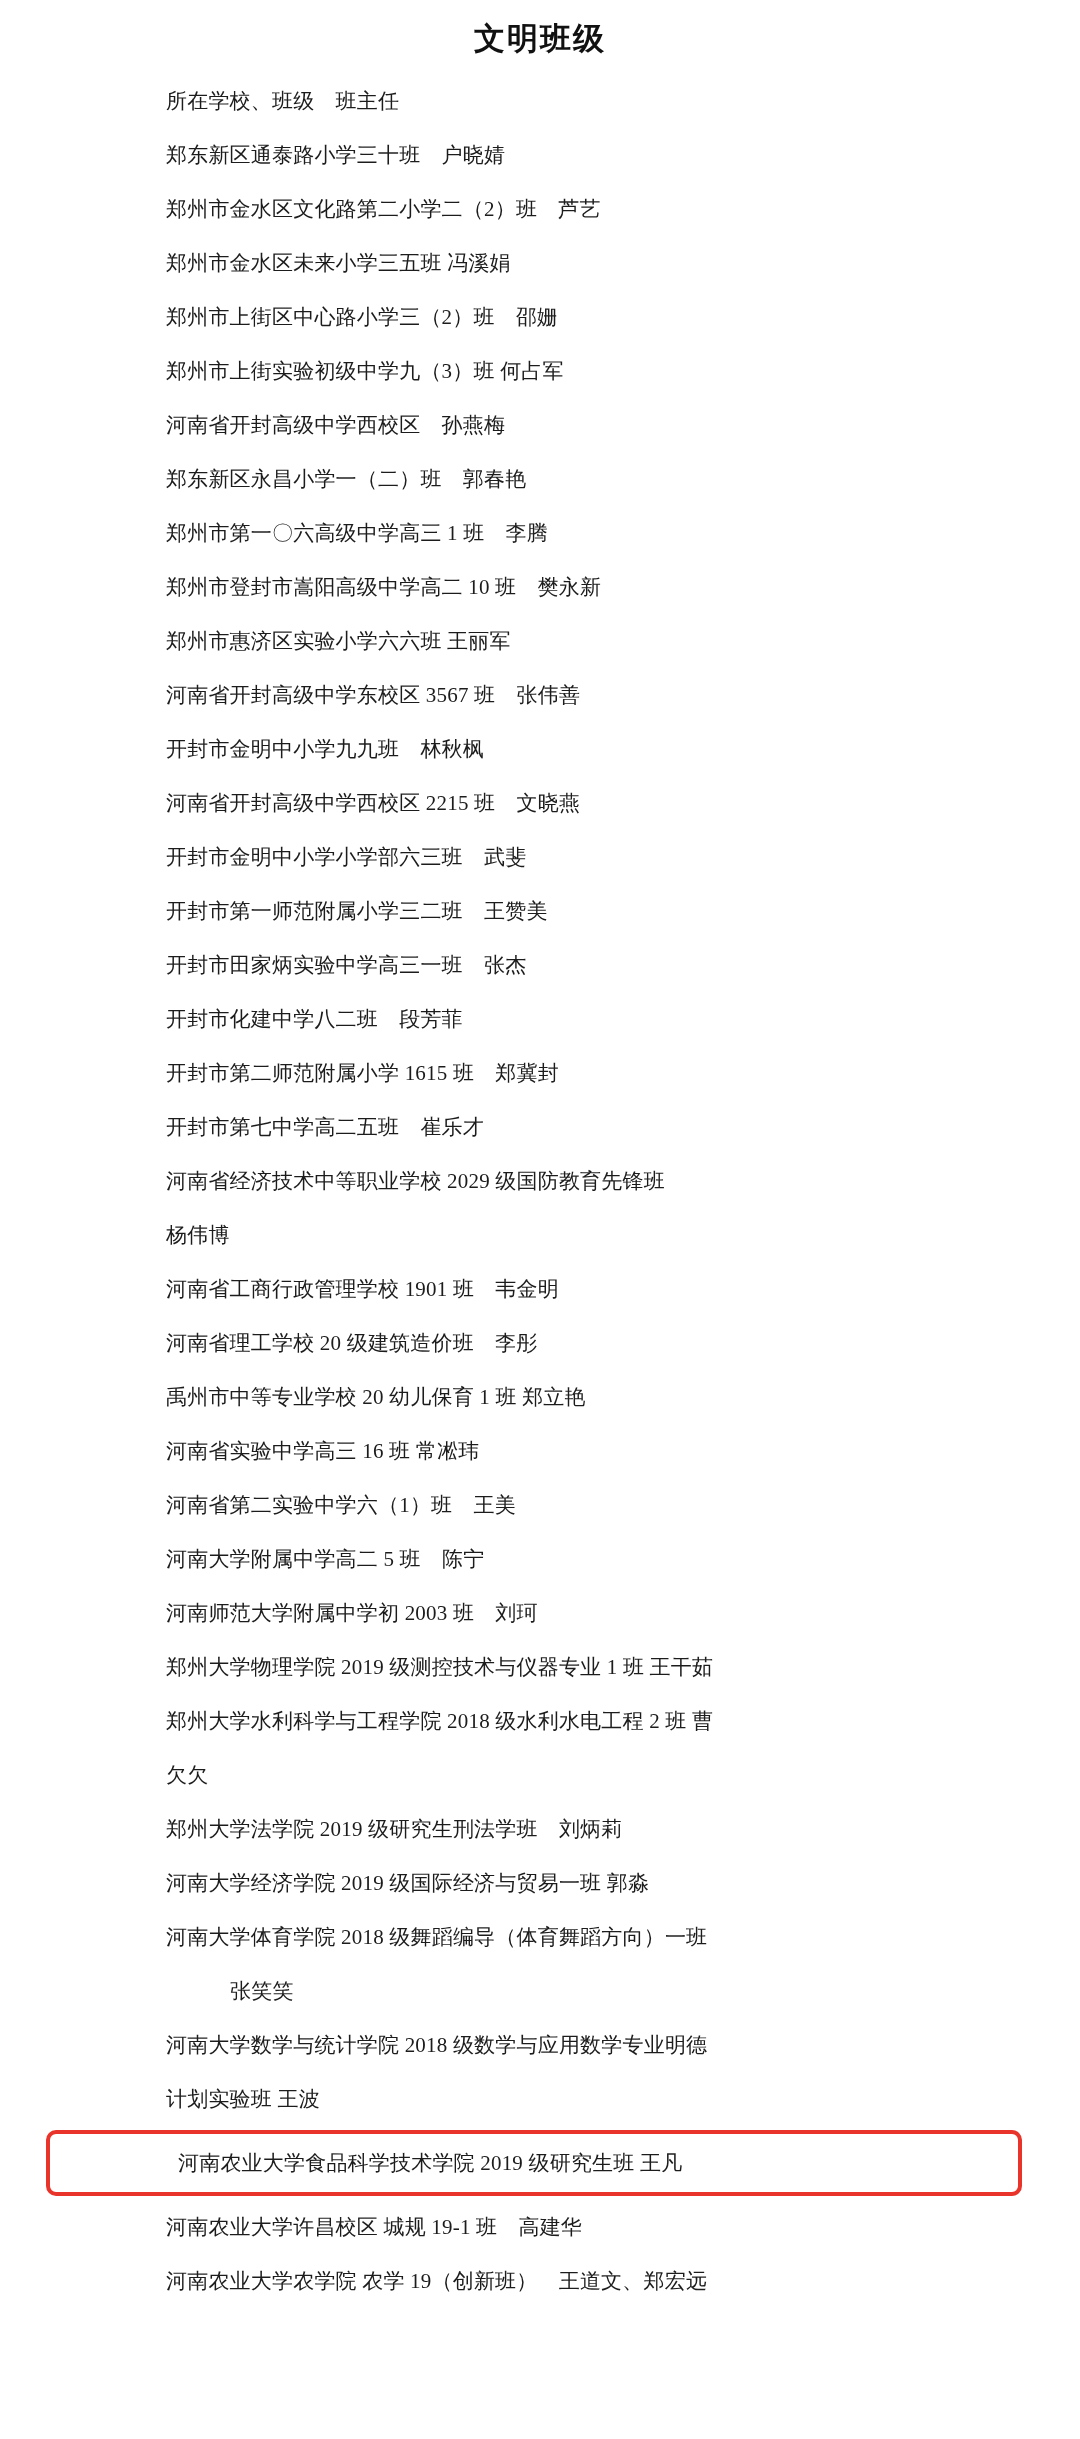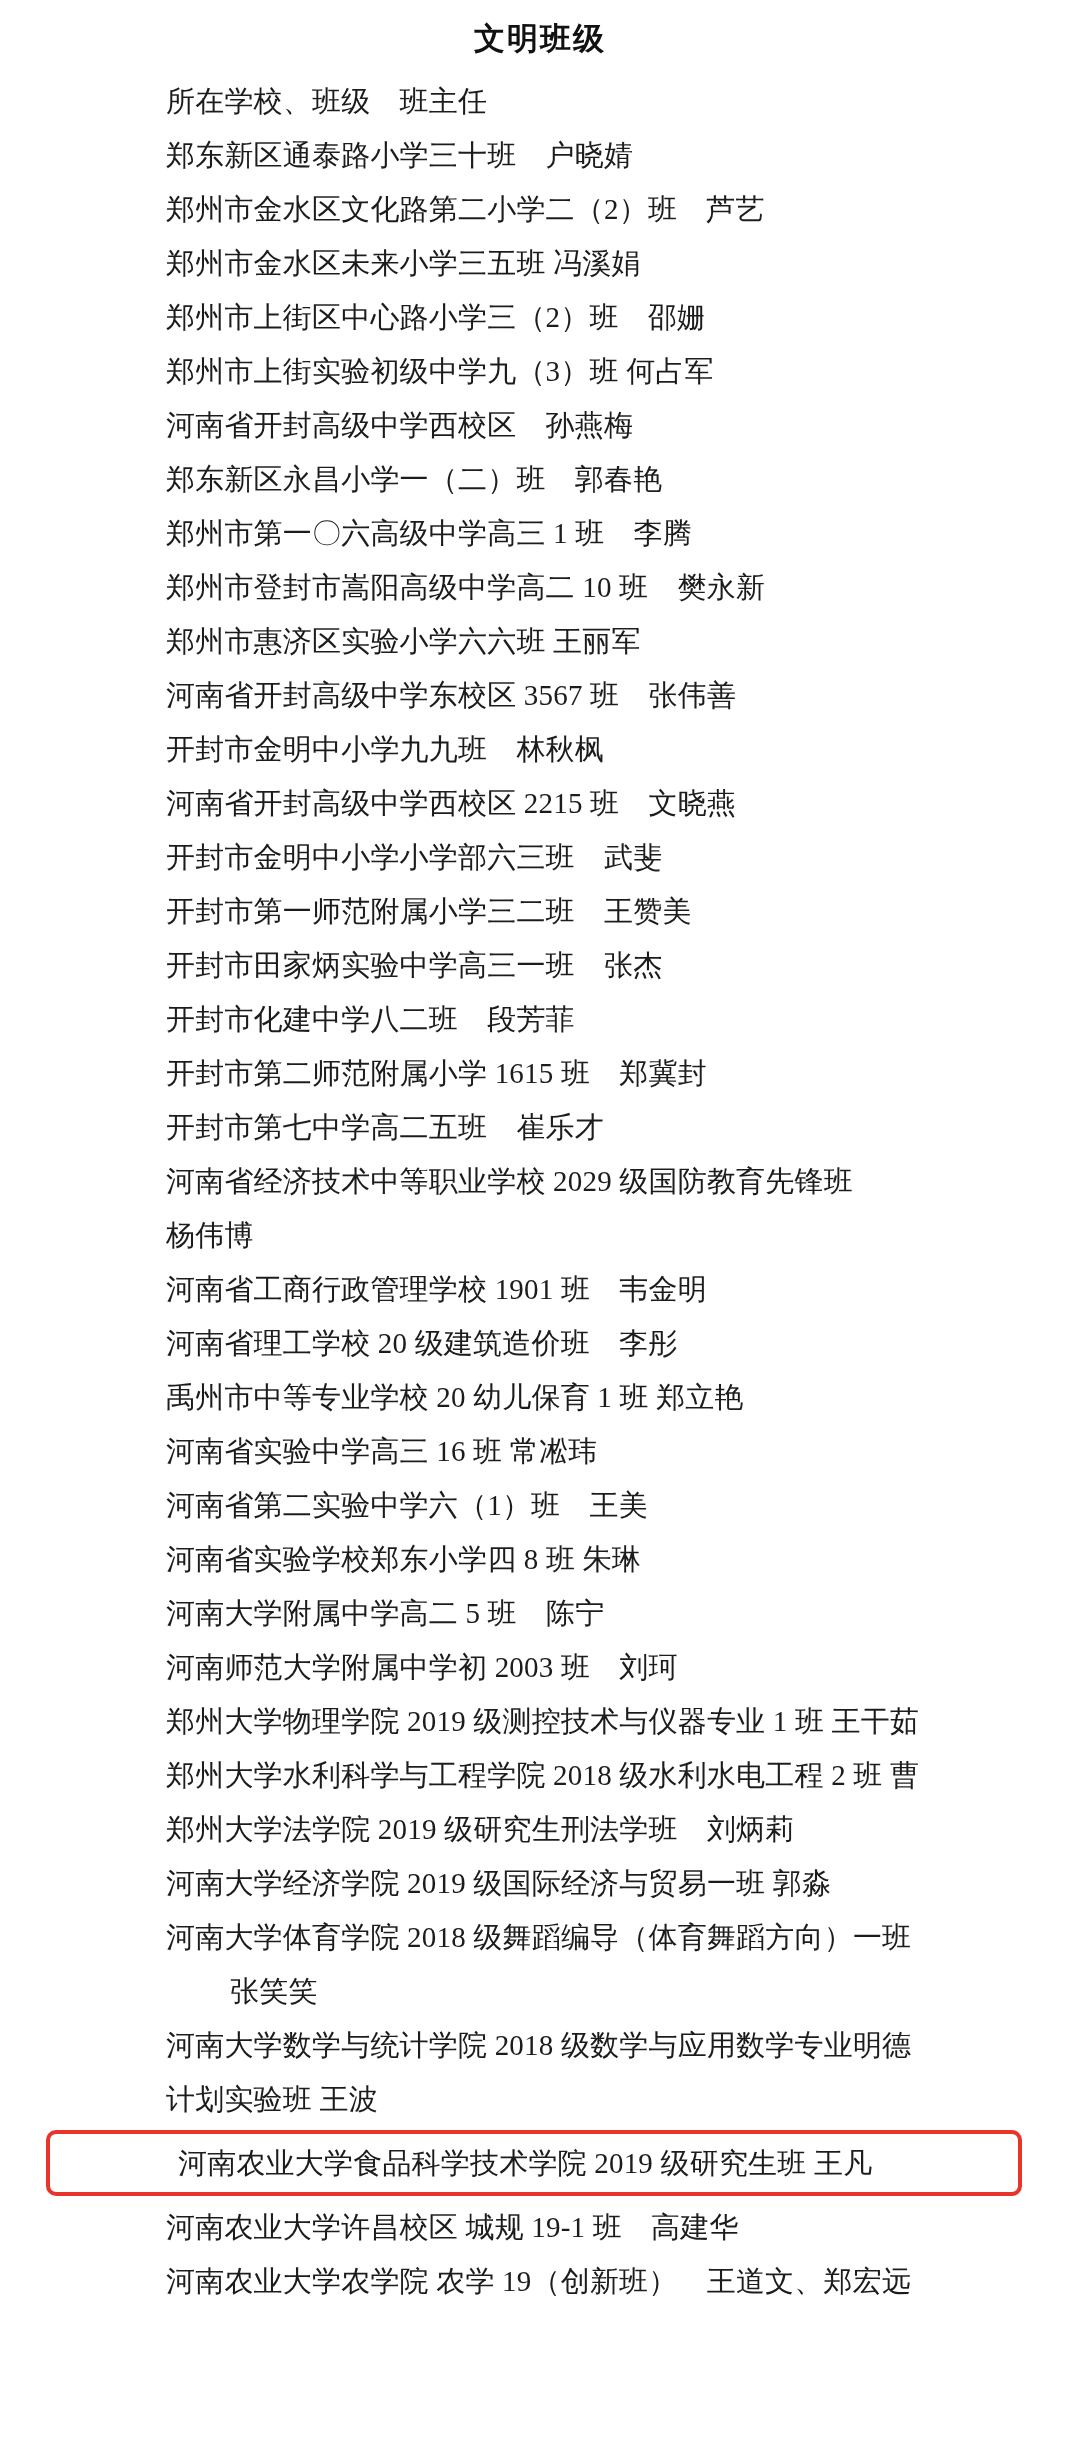--- a/index.html
+++ b/index.html
@@ -28,21 +28,21 @@
     font-size: 31px;
     letter-spacing: 2px;
     padding-top: 18px;
     padding-bottom: 14px;
     color: #111;
   }
   .body-list {
     padding: 0 34px 0 34px;
   }
   .line {
-    font-size: 29px;
+    font-size: 21px;
     line-height: 54px;
     padding-left: 132px;
     white-space: normal;
     color: #1c1c1c;
     letter-spacing: 0.2px;
   }
   .line.cont {
     padding-left: 132px;
   }
   .line.cont-deep {
@@ -96,25 +96,25 @@
         <div class="line">开封市化建中学八二班　段芳菲</div>
         <div class="line">开封市第二师范附属小学 1615 班　郑冀封</div>
         <div class="line">开封市第七中学高二五班　崔乐才</div>
         <div class="line wide">河南省经济技术中等职业学校 2029 级国防教育先锋班</div>
         <div class="line cont">杨伟博</div>
         <div class="line">河南省工商行政管理学校 1901 班　韦金明</div>
         <div class="line">河南省理工学校 20 级建筑造价班　李彤</div>
         <div class="line">禹州市中等专业学校 20 幼儿保育 1 班 郑立艳</div>
         <div class="line">河南省实验中学高三 16 班 常凇玮</div>
         <div class="line">河南省第二实验中学六（1）班　王美</div>
-        <div class="line">河南省实验学校郑东小学四 8 班 朱琳</div>
         <div class="line">河南大学附属中学高二 5 班　陈宁</div>
         <div class="line">河南师范大学附属中学初 2003 班　刘珂</div>
         <div class="line wide">郑州大学物理学院 2019 级测控技术与仪器专业 1 班 王干茹</div>
         <div class="line wide">郑州大学水利科学与工程学院 2018 级水利水电工程 2 班 曹</div>
+        <div class="line cont">欠欠</div>
         <div class="line">郑州大学法学院 2019 级研究生刑法学班　刘炳莉</div>
         <div class="line">河南大学经济学院 2019 级国际经济与贸易一班 郭淼</div>
         <div class="line wide">河南大学体育学院 2018 级舞蹈编导（体育舞蹈方向）一班</div>
         <div class="line cont-deep">张笑笑</div>
         <div class="line wide">河南大学数学与统计学院 2018 级数学与应用数学专业明德</div>
         <div class="line cont">计划实验班 王波</div>
         <div class="highlight-wrap">
           <div class="line highlighted" style="border-color: rgb(232, 52, 42);">河南农业大学食品科学技术学院 2019 级研究生班 王凡</div>
         </div>
         <div class="line">河南农业大学许昌校区 城规 19-1 班　高建华</div>

